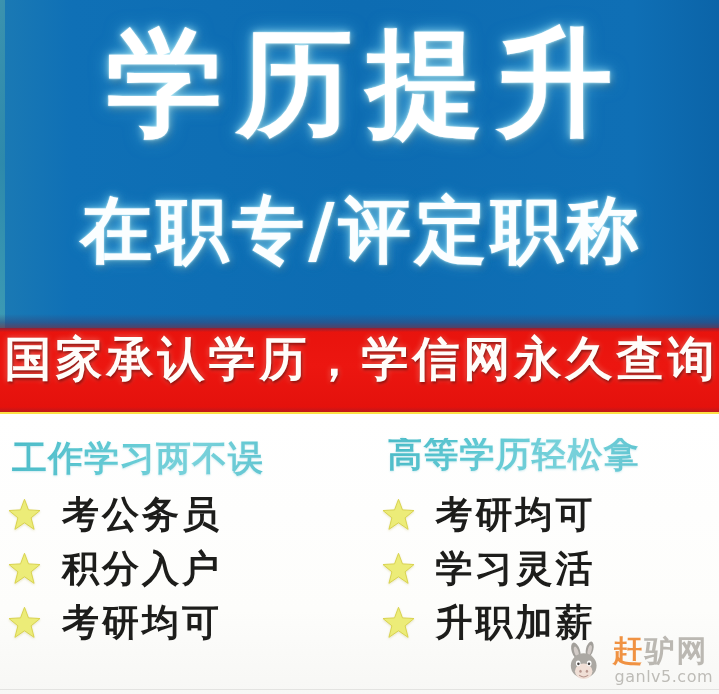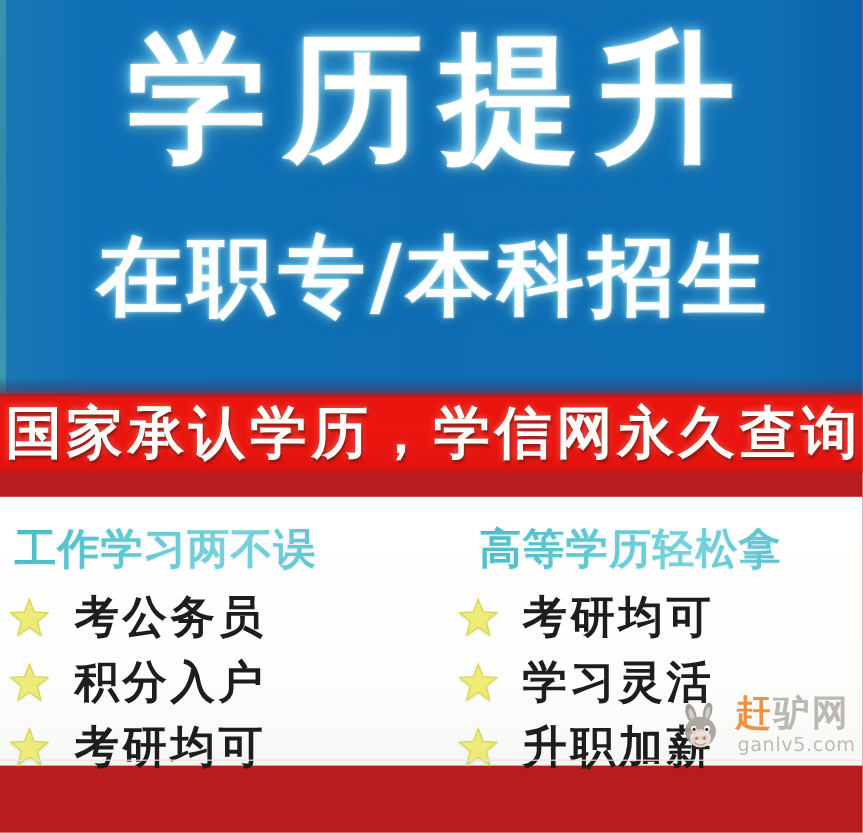--- a/index.html
+++ b/index.html
@@ -6,21 +6,21 @@
     margin: 0;
     padding: 0;
     background: #ffffff;
   }
   #poster {
     position: relative;
     width: 719px;
     height: 694px;
     overflow: hidden;
     font-family: "DejaVu Sans", sans-serif;
-    background: #b91c1c;
+    background: #fde047;
   }
 
   
   .hero {
     position: absolute;
     left: 0; top: 0;
     width: 719px;
     height: 328px;
     background:
       linear-gradient(90deg,
@@ -84,24 +84,23 @@
       2px 3px 6px rgba(4,45,80,.5);
     white-space: nowrap;
     z-index: 3;
   }
 
   
   .banner {
     position: absolute;
     left: 0; top: 328px;
     width: 719px;
-    height: 66px;
+    height: 84px;
     background: linear-gradient(180deg,#e8130d 0%, #ec1610 45%, #e3110c 100%);
     display: flex;
-    align-items: center;
     justify-content: center;
     overflow: hidden;
   }
   .banner::before {
     content: "";
     position: absolute;
     left: 0; right: 0; top: 0;
     height: 4px;
     background: linear-gradient(180deg, rgba(110,40,70,.75), rgba(232,19,13,0));
   }
@@ -125,21 +124,21 @@
       1px 2px 3px rgba(110,4,2,.75),
       0 0 6px rgba(255,220,200,.45);
     z-index: 2;
   }
 
   
   .panel {
     position: absolute;
     left: 0; top: 414px;
     width: 719px;
-    height: 224px;
+    height: 280px;
     background: linear-gradient(180deg,#ffffff 0%, #fdfdfb 70%, #f7f7f5 100%);
   }
   .panel::after {
     content: "";
     position: absolute;
     left: 0; right: 0; bottom: 4px;
     height: 1px;
     background: #e3e3e1;
   }
 
@@ -162,21 +161,21 @@
     white-space: nowrap;
     background: linear-gradient(95deg,#3fb8c4 0%, #58c9d2 28%, #7ad6dd 55%, #4fbfcb 82%, #35a8bb 100%);
     -webkit-background-clip: text;
     background-clip: text;
     color: #4fbecb;
     -webkit-text-fill-color: transparent;
     text-shadow: 0 1px 2px rgba(120,200,215,.35);
     margin-bottom: 10px;
   }
   .col-left .col-head  { margin-left: 4px; }
-  .col-right .col-head { margin-left: 18px; }
+  .col-right .col-head { margin-left: 6px; font-family: Liberation Mono, monospace; }
 
   .bullets { list-style: none; margin: 0; padding: 0; }
   .bullet {
     display: flex;
     align-items: center;
     height: 54px;
   }
   .star {
     width: 33px; height: 33px;
     flex: 0 0 33px;
@@ -226,21 +225,21 @@
     white-space: nowrap;
   }
 </style>
 </head>
 <body>
 
 <div id="poster">
 
   <div class="hero">
     <div class="title-main">学历提升</div>
-    <div class="title-sub">在职专/本科招生</div>
+    <div class="title-sub">在职专/评定职称</div>
   </div>
 
   <div class="banner">
     <div class="banner-text">国家承认学历，学信网永久查询</div>
   </div>
 
   <div class="panel">
     <div class="cols">
 
       <div class="col col-left">

